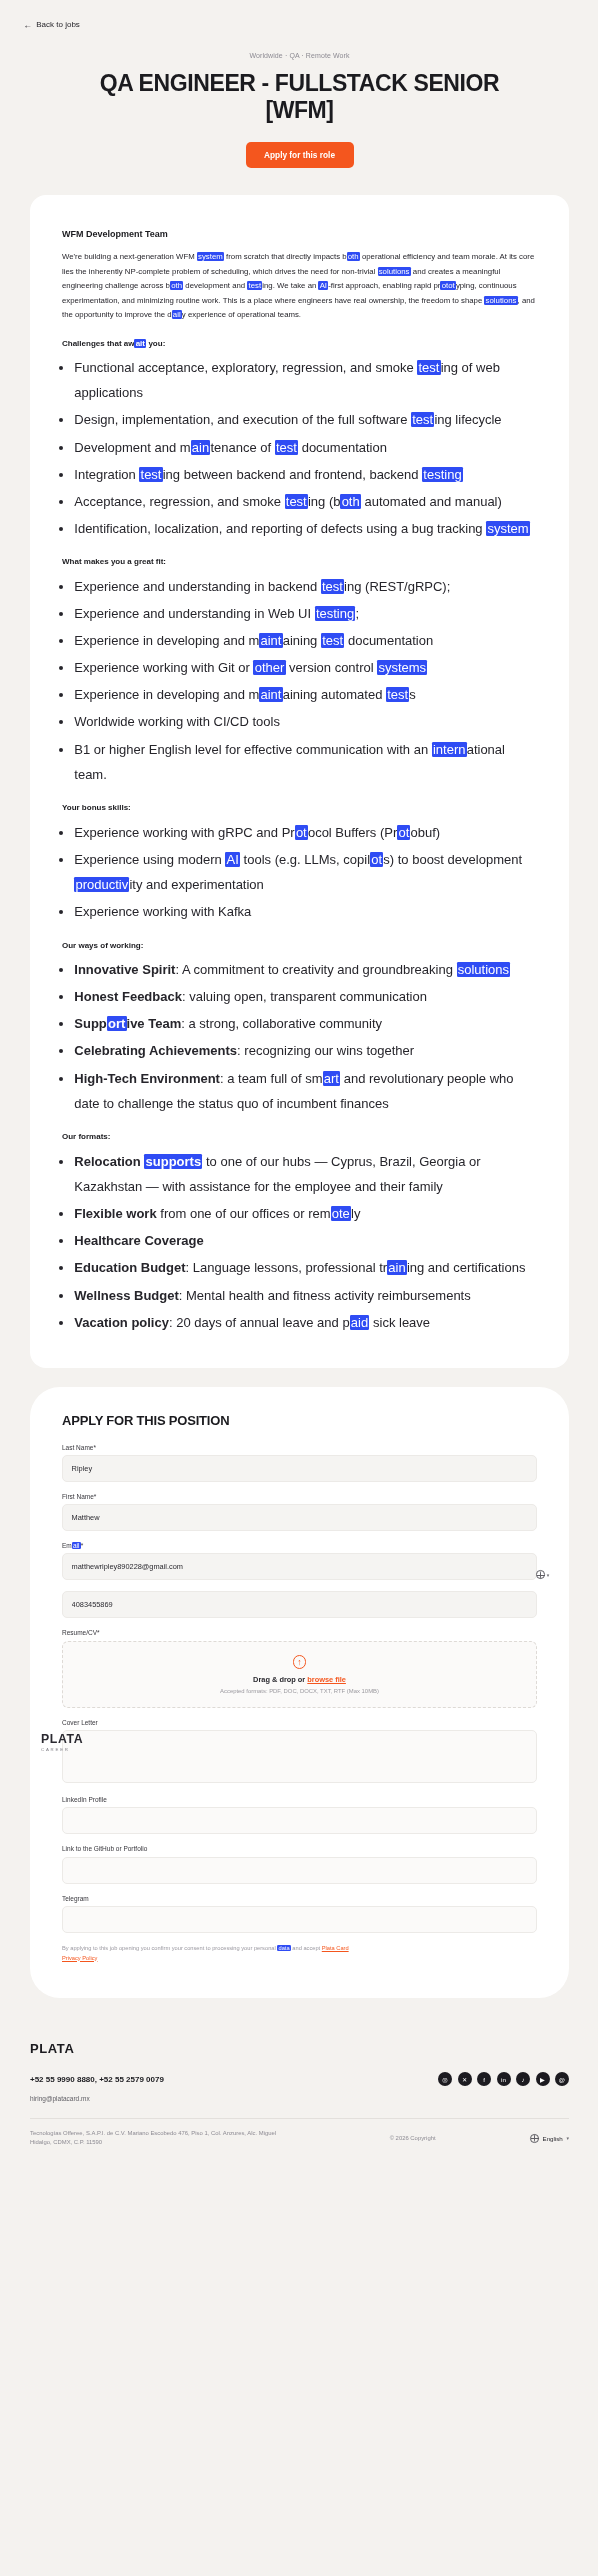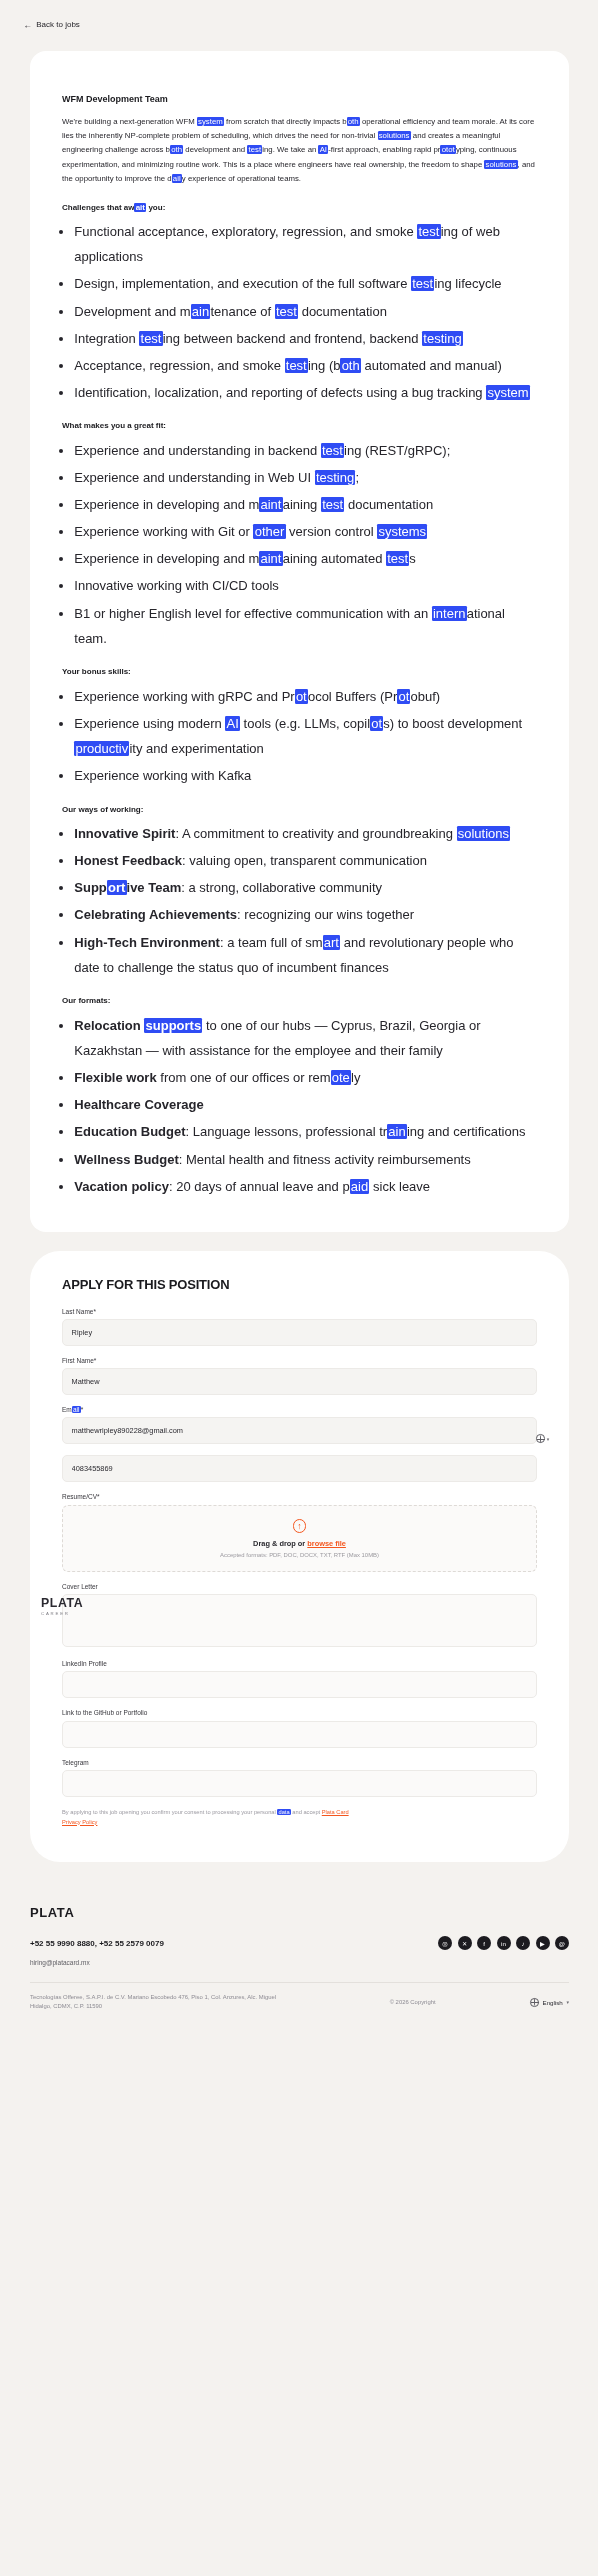--- a/index.html
+++ b/index.html
@@ -36,21 +36,21 @@
     padding: 8px 18.5px; font-size: 8.3px; font-weight: 700; cursor: pointer;
     font-family: "Liberation Sans", sans-serif;
   }
 
   
   .card {
     background: #fff; border-radius: 16px; margin: 21px 30px 0;
     padding: 26px 32px 28px;
   }
   .card h3 {
-    font-size: 9px; font-weight: 700; margin: 17px 0 11px;
+    font-size: 9px; font-weight: 700; margin: 8px 0 11px;
   }
   .card p {
     font-size: 7.8px; line-height: 1.85; margin: 0 0 12.3px; color: #26252b;
   }
   .sec-head {
     font-size: 8px; font-weight: 700; margin: 16px 0 7.4px;
   }
   .card ul { margin: 0 0 5px; padding-left: 12.3px; }
   .card li {
     font-size: 13px; line-height: 1.95; margin-bottom: 1.8px; color: #26252b;
@@ -160,20 +160,25 @@
 
 <div class="page">
 
   <div class="topbar">
     <a class="back-link" href="#">
       <span class="arrow">←</span>
       <span>Back to jobs</span>
     </a>
   </div>
 
+  <div class="hero">
+    <div class="hero-kicker">Worldwide · QA · Remote Work</div>
+    <h1 class="hero-title">QA ENGINEER - FULLSTACK SENIOR [WFM]</h1>
+    <button class="apply-btn">Apply for this role</button>
+  </div>
 
   <div class="card">
     <h3>WFM Development Team</h3>
 
     <p>
       We're building a next-generation WFM <span class="hl">system</span> from scratch that directly impacts
       b<span class="hl">oth</span> operational efficiency and team morale. At its core lies the inherently NP-complete
       problem of scheduling, which drives the need for non-trivial <span class="hl">solutions</span> and
       creates a meaningful engineering challenge across b<span class="hl">oth</span> development and <span class="hl">test</span>ing.
       We take an <span class="hl">AI</span>-first approach, enabling rapid pr<span class="hl">otot</span>yping, continuous
@@ -194,21 +199,21 @@
       <li>Identification, localization, and reporting of defects using a bug tracking <span class="hl">system</span></li>
     </ul>
 
     <div class="sec-head">What makes you a great fit:</div>
     <ul>
       <li>Experience and understanding in backend <span class="hl">test</span>ing (REST/gRPC);</li>
       <li>Experience and understanding in Web UI <span class="hl">testing</span>;</li>
       <li>Experience in developing and m<span class="hl">aint</span>aining <span class="hl">test</span> documentation</li>
       <li>Experience working with Git or <span class="hl">other</span> version control <span class="hl">systems</span></li>
       <li>Experience in developing and m<span class="hl">aint</span>aining automated <span class="hl">test</span>s</li>
-      <li>Innovative working with CI/CD tools</li>
+      <li>Worldwide working with CI/CD tools</li>
       <li>B1 or higher English level for effective communication with an <span class="hl">intern</span>ational team.</li>
     </ul>
 
     <div class="sec-head">Your bonus skills:</div>
     <ul>
       <li>Experience working with gRPC and Pr<span class="hl">ot</span>ocol Buffers (Pr<span class="hl">ot</span>obuf)</li>
       <li>Experience using modern <span class="hl">AI</span> tools (e.g. LLMs, copil<span class="hl">ot</span>s) to boost development <span class="hl">productiv</span>ity and experimentation</li>
       <li>Experience working with Kafka</li>
     </ul>
 

